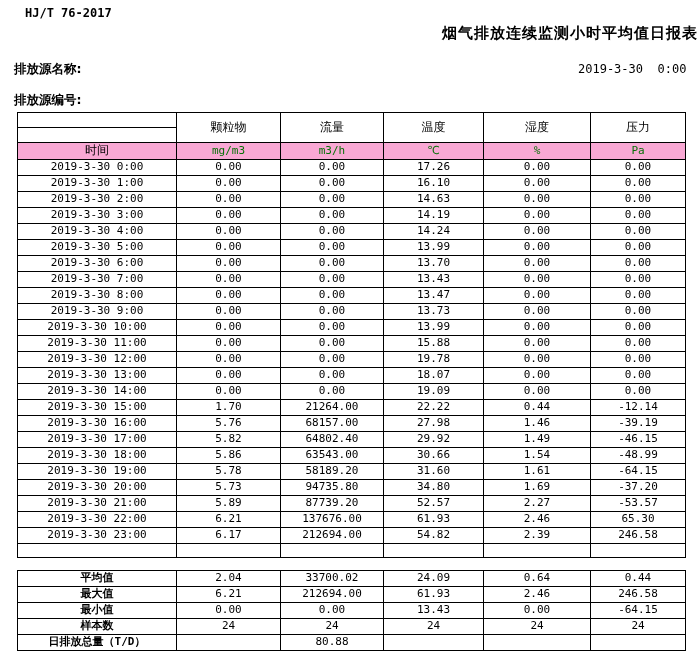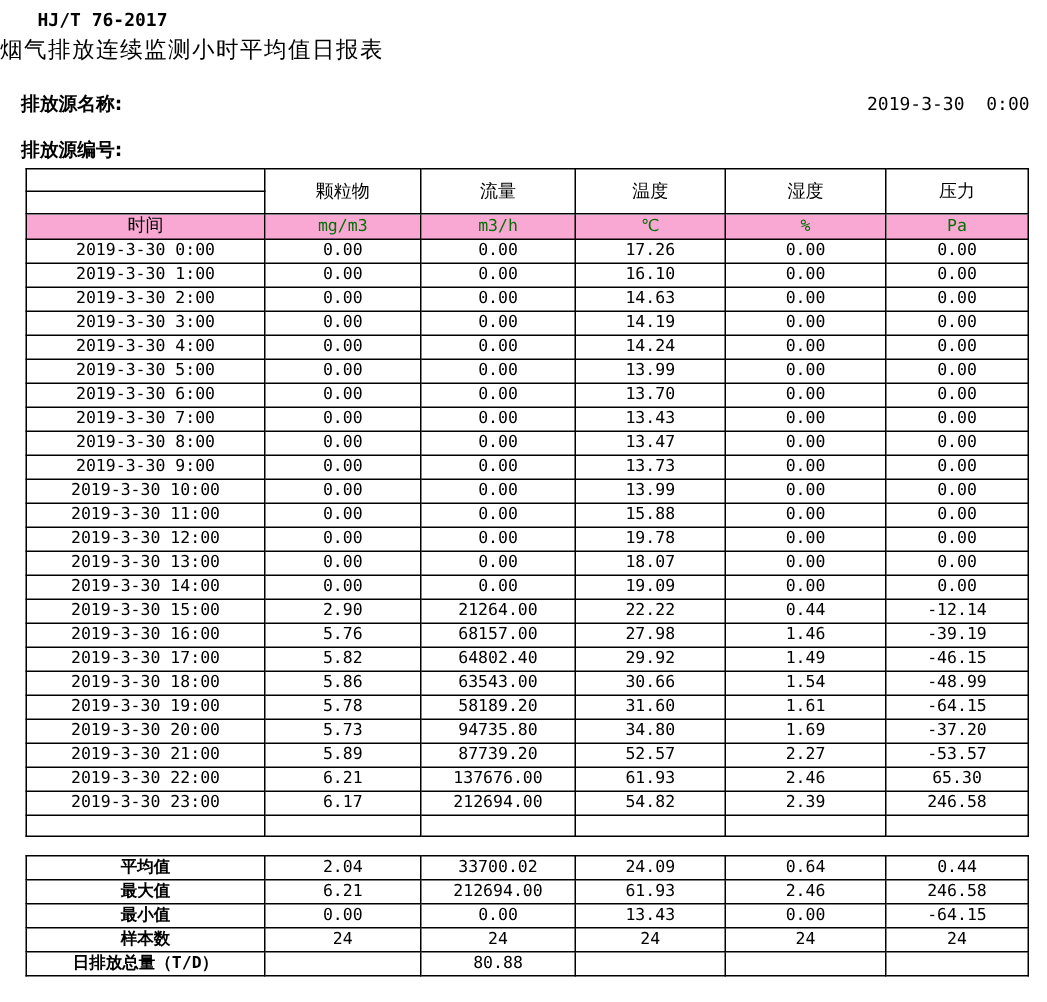--- a/index.html
+++ b/index.html
@@ -2,22 +2,22 @@
 <html><head>
 <meta charset="utf-8">
 <style>
   html,body{margin:0;padding:0;background:#fff;}
   body{width:698px;height:668px;overflow:hidden;color:#000;
        font-family:"DejaVu Sans","Liberation Sans",sans-serif;}
   .page{position:relative;width:698px;height:570px;}
 
   .std{position:absolute;left:25px;top:6px;font-size:12px;font-weight:bold;
        font-family:"DejaVu Sans Mono","DejaVu Sans",monospace;}
-  .title{position:absolute;left:0;top:24px;width:698px;text-align:left;
-         font-size:15px;font-weight:normal;letter-spacing:1px;}
+  .title{position:absolute;left:0;top:24px;width:698px;text-align:right;
+         font-size:15px;font-weight:bold;letter-spacing:1px;}
   .meta-name{position:absolute;left:14px;top:61px;font-size:12.5px;font-weight:bold;}
   .meta-date{position:absolute;left:578px;top:62px;font-size:12px;white-space:pre;
              font-family:"DejaVu Sans Mono","DejaVu Sans",monospace;}
   .meta-code{position:absolute;left:14px;top:92px;font-size:12.5px;font-weight:bold;}
 
   table.report{position:absolute;left:17px;top:112px;width:668px;
                border-collapse:collapse;table-layout:fixed;}
   table.report td{border:1px solid #000;text-align:center;vertical-align:middle;
                   padding:0;height:15px;font-size:11px;line-height:1.1;
                   font-family:"DejaVu Sans Mono","DejaVu Sans",monospace;overflow:hidden;}
@@ -196,21 +196,21 @@
         <tr>
           <td>2019-3-30 14:00</td>
           <td>0.00</td>
           <td>0.00</td>
           <td>19.09</td>
           <td>0.00</td>
           <td>0.00</td>
         </tr>
         <tr>
           <td>2019-3-30 15:00</td>
-          <td>2.90</td>
+          <td>1.70</td>
           <td>21264.00</td>
           <td>22.22</td>
           <td>0.44</td>
           <td>-12.14</td>
         </tr>
         <tr>
           <td>2019-3-30 16:00</td>
           <td>5.76</td>
           <td>68157.00</td>
           <td>27.98</td>

